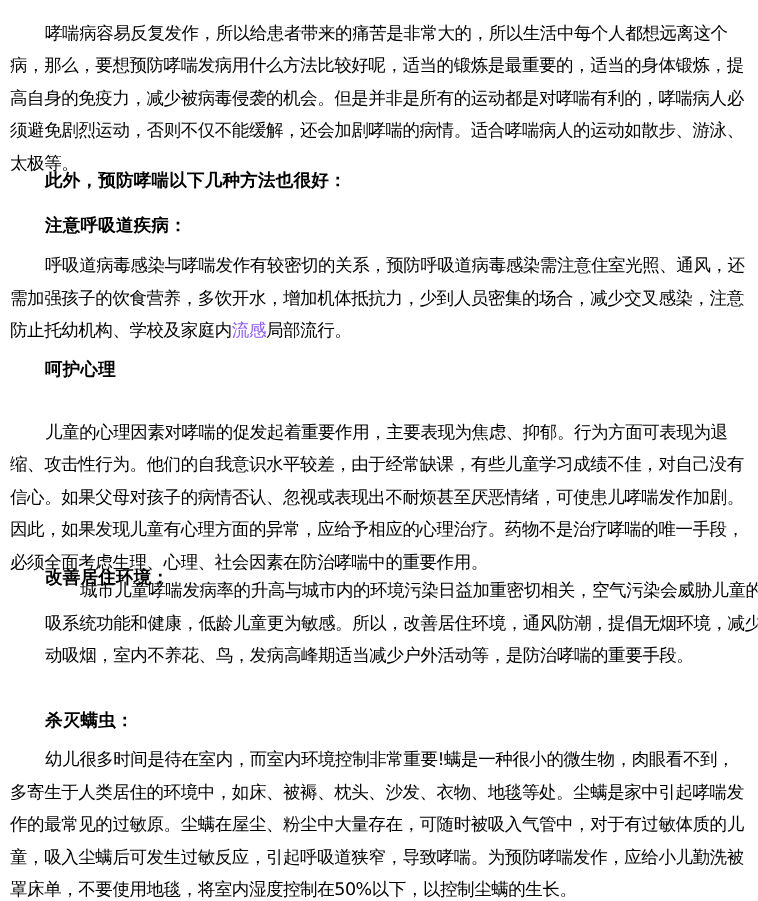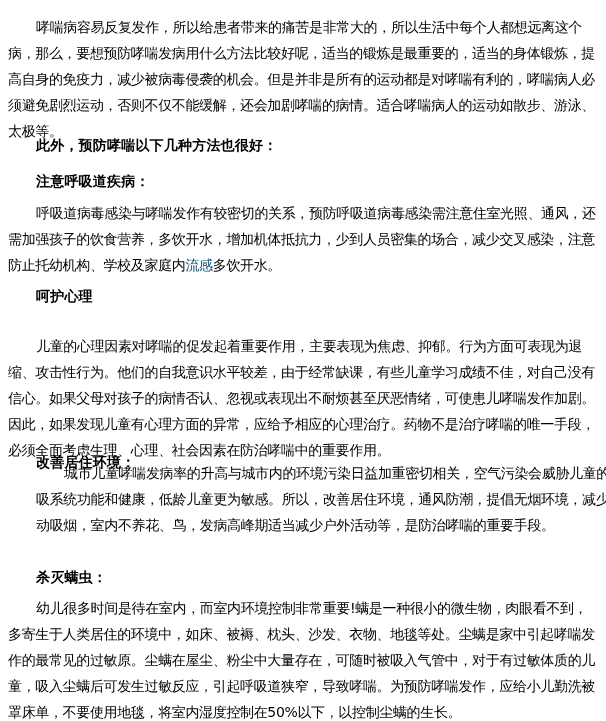--- a/index.html
+++ b/index.html
@@ -5,32 +5,32 @@
   html, body { margin: 0; padding: 0; background: #ffffff; }
   body {
     width: 606px; height: 721px; overflow: hidden;
     font-family: "DejaVu Sans", "Liberation Sans", sans-serif;
     font-size: 14px; color: #000000;
   }
   .article { position: relative; width: 606px; }
   .blk { position: absolute; left: 8px; width: 590px; line-height: 26px; margin: 0; }
   .para { text-indent: 28px; letter-spacing: -0.35px; }
   .heading { font-weight: bold; padding-left: 28px; letter-spacing: 0.2px; }
-  .link { color: #0c4a6e; text-decoration: none; }
+  .link { color: #8b5cf6; text-decoration: none; }
 </style>
 </head>
 <body>
 
 <div class="article">
   <p class="blk para" style="top:14px;">哮喘病容易反复发作，所以给患者带来的痛苦是非常大的，所以生活中每个人都想远离这个病，那么，要想预防哮喘发病用什么方法比较好呢，适当的锻炼是最重要的，适当的身体锻炼，提高自身的免疫力，减少被病毒侵袭的机会。但是并非是所有的运动都是对哮喘有利的，哮喘病人必须避免剧烈运动，否则不仅不能缓解，还会加剧哮喘的病情。适合哮喘病人的运动如散步、游泳、太极等。</p>
 
   <p class="blk heading" style="top:132px;">此外，预防哮喘以下几种方法也很好：</p>
 
   <p class="blk heading" style="top:168px;">注意呼吸道疾病：</p>
-  <p class="blk para" style="top:200px;"><span>呼吸道病毒感染与哮喘发作有较密切的关系，预防呼吸道病毒感染需注意住室光照、通风，还需加强孩子的饮食营养，多饮开水，增加机体抵抗力，少到人员密集的场合，减少交叉感染，注意防止托幼机构、学校及家庭内</span><a class="link" href="#">流感</a><span>多饮开水。</span></p>
+  <p class="blk para" style="top:200px;"><span>呼吸道病毒感染与哮喘发作有较密切的关系，预防呼吸道病毒感染需注意住室光照、通风，还需加强孩子的饮食营养，多饮开水，增加机体抵抗力，少到人员密集的场合，减少交叉感染，注意防止托幼机构、学校及家庭内</span><a class="link" href="#">流感</a><span>局部流行。</span></p>
 
   <p class="blk heading" style="top:283px;">呵护心理</p>
   <p class="blk para" style="top:333px;">儿童的心理因素对哮喘的促发起着重要作用，主要表现为焦虑、抑郁。行为方面可表现为退缩、攻击性行为。他们的自我意识水平较差，由于经常缺课，有些儿童学习成绩不佳，对自己没有信心。如果父母对孩子的病情否认、忽视或表现出不耐烦甚至厌恶情绪，可使患儿哮喘发作加剧。因此，如果发现儿童有心理方面的异常，应给予相应的心理治疗。药物不是治疗哮喘的唯一手段，必须全面考虑生理、心理、社会因素在防治哮喘中的重要作用。</p>
 
   <p class="blk heading" style="top:449px;">改善居住环境：</p>
   <p class="blk para" style="top:460px;margin-left:28px;">城市儿童哮喘发病率的升高与城市内的环境污染日益加重密切相关，空气污染会威胁儿童的呼吸系统功能和健康，低龄儿童更为敏感。所以，改善居住环境，通风防潮，提倡无烟环境，减少被动吸烟，室内不养花、鸟，发病高峰期适当减少户外活动等，是防治哮喘的重要手段。</p>
 
   <p class="blk heading" style="top:564px;">杀灭螨虫：</p>
   <p class="blk para" style="top:595px;">幼儿很多时间是待在室内，而室内环境控制非常重要!螨是一种很小的微生物，肉眼看不到，多寄生于人类居住的环境中，如床、被褥、枕头、沙发、衣物、地毯等处。尘螨是家中引起哮喘发作的最常见的过敏原。尘螨在屋尘、粉尘中大量存在，可随时被吸入气管中，对于有过敏体质的儿童，吸入尘螨后可发生过敏反应，引起呼吸道狭窄，导致哮喘。为预防哮喘发作，应给小儿勤洗被罩床单，不要使用地毯，将室内湿度控制在50%以下，以控制尘螨的生长。</p>
 </div>

